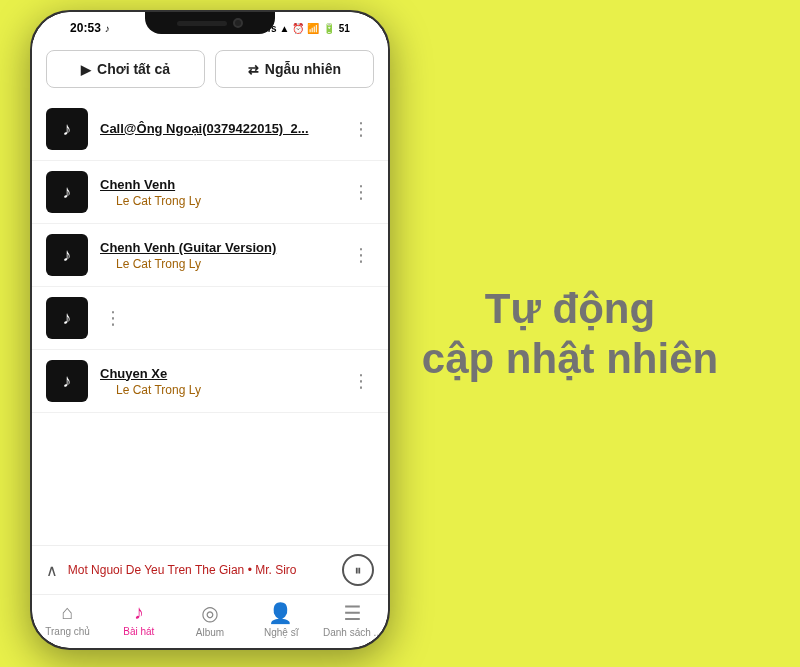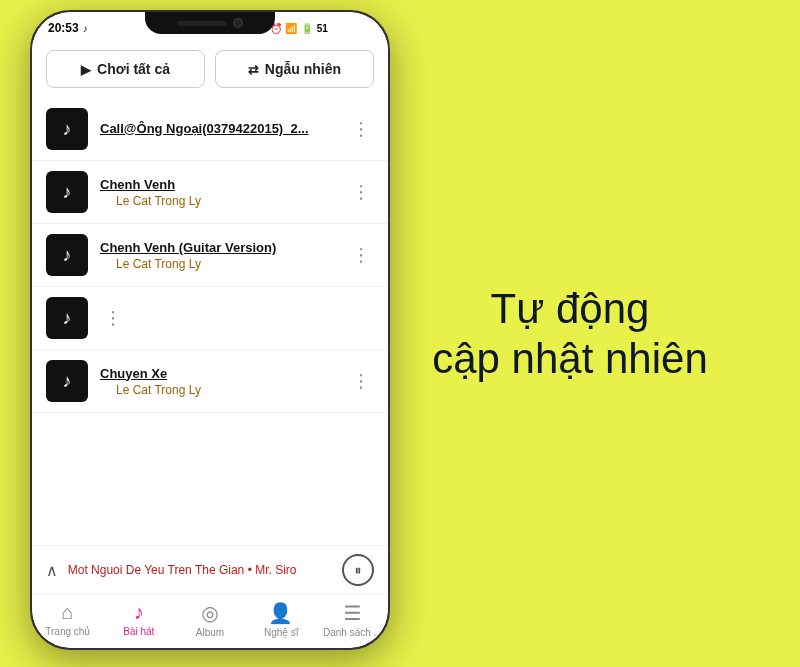--- a/index.html
+++ b/index.html
@@ -12,23 +12,23 @@
       position: relative;
     }
 
     
     .right-text {
       position: absolute;
       right: 60px;
       top: 50%;
       transform: translateY(-50%);
       text-align: center;
-      color: #0f172a;
+      color: #737373;
       font-size: 42px;
-      font-weight: 400;
+      font-weight: 700;
       line-height: 1.2;
       width: 340px;
     }
 
     
     .phone {
       position: absolute;
       left: 30px;
       top: 10px;
       width: 360px;
@@ -52,21 +52,21 @@
       overflow: hidden;
       display: flex;
       flex-direction: column;
     }
 
     
     .status-bar {
       background: #fff;
       padding: 8px 16px 4px;
       display: flex;
-      justify-content: flex-start;
+      justify-content: center;
       align-items: center;
       font-size: 11px;
       font-weight: 600;
       color: #000;
       min-height: 28px;
     }
     .status-bar .time { font-weight: 700; font-size: 12px; }
     .status-icons {
       display: flex;
       align-items: center;

